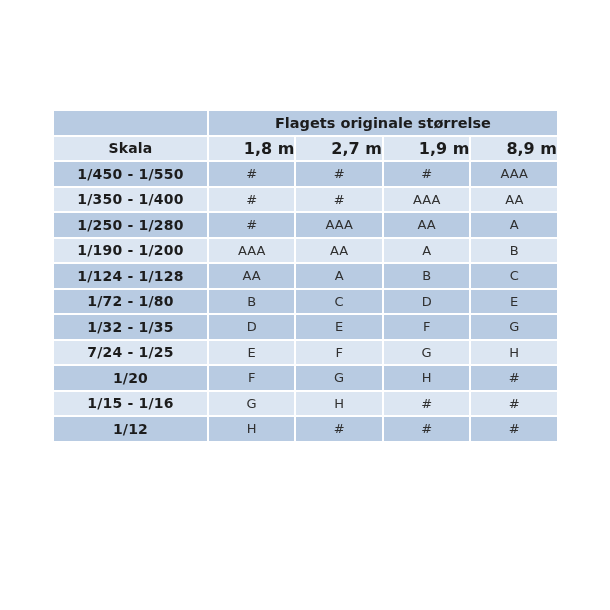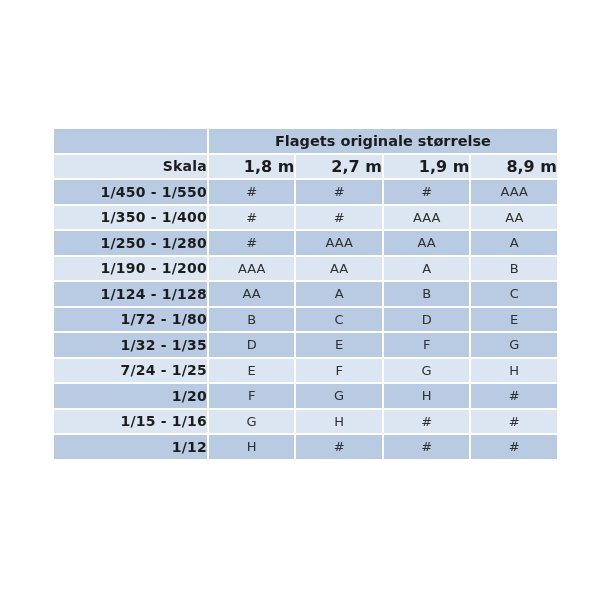--- a/index.html
+++ b/index.html
@@ -11,37 +11,37 @@
     position: relative;
     width: 610px;
     height: 610px;
     background: var(--page-bg, #ffffff);
     font-family: "DejaVu Sans", "Liberation Sans", sans-serif;
     overflow: hidden;
   }
   table.size-table {
     position: absolute;
     left: 52px;
-    top: 127px;
+    top: 109px;
     width: 507px;
     border-collapse: separate;
     border-spacing: 2px;
     table-layout: fixed;
   }
   table.size-table td, table.size-table th {
     height: 23.5px;
     padding: 0;
     vertical-align: middle;
     overflow: hidden;
     white-space: nowrap;
   }
   .medium { background: var(--row-medium, #b8cbe2); }
   .light  { background: var(--row-light, #dce6f2); }
   .scale-col {
-    text-align: right;
+    text-align: center;
     padding-left: 5px;
     font-weight: bold;
     font-size: 14px;
     color: var(--text-dark, #1c1c1c);
     letter-spacing: 0.2px;
     margin-top: 33px;
   }
   .value-col {
     text-align: center;
     font-weight: normal;

